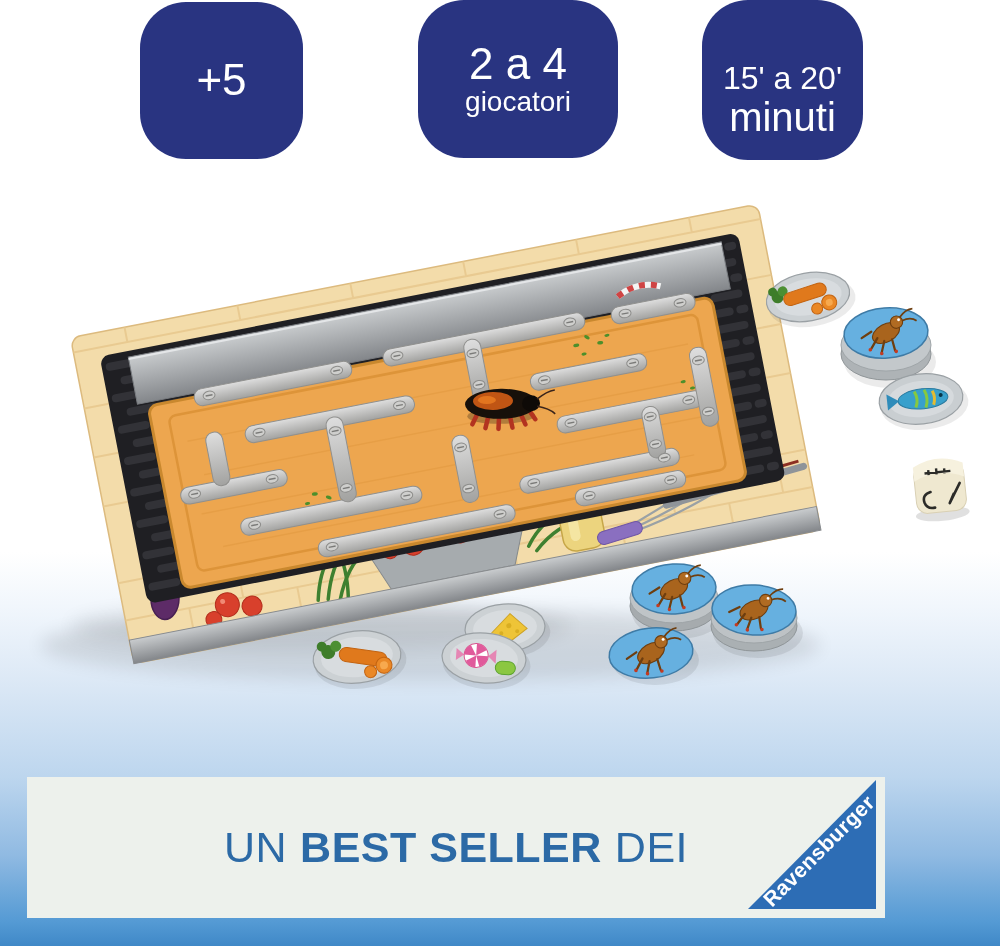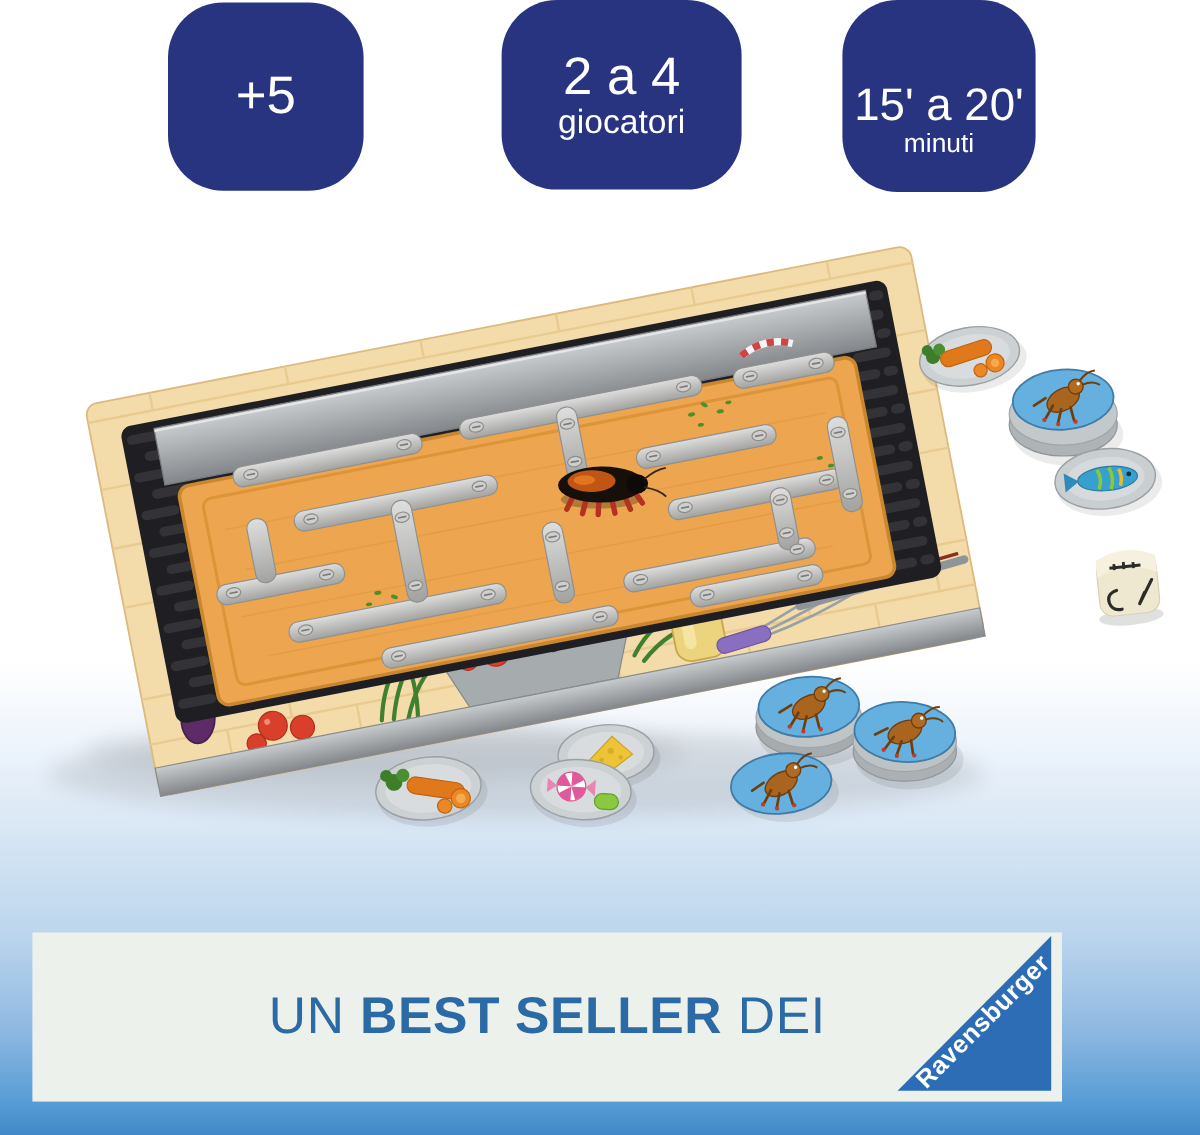--- a/index.html
+++ b/index.html
@@ -15,22 +15,22 @@
     align-items:center; justify-content:center; text-align:center;
     line-height:1.06;
   }
   .badge-1 { left:140px; top:2px;  width:163px; height:157px; }
   .badge-2 { left:418px; top:0px;  width:200px; height:158px; }
   .badge-3 { left:702px; top:0px;  width:161px; height:160px; }
   .badge-1 .l1 { font-size:44px; }
   .badge-1 .l2 { font-size:44px; }
   .badge-2 .l1 { font-size:44px; }
   .badge-2 .l2 { font-size:28px; }
-  .badge-3 .l1 { font-size:38px;margin-top:40px; }
-  .badge-3 .l2 { font-size:22px; }
+  .badge-3 .l1 { font-size:32px;margin-top:40px; }
+  .badge-3 .l2 { font-size:40px; }
   
   .blue-band {
     position:absolute; left:0; top:552px; width:1000px; height:394px;
     background:linear-gradient(180deg,
       rgba(240,246,252,0) 0%,
       rgba(228,238,249,0.6) 16%,
       #dde9f6 32%,
       #bdd6ee 57%,
       #90bae2 77%,
       #549ad4 94%,

